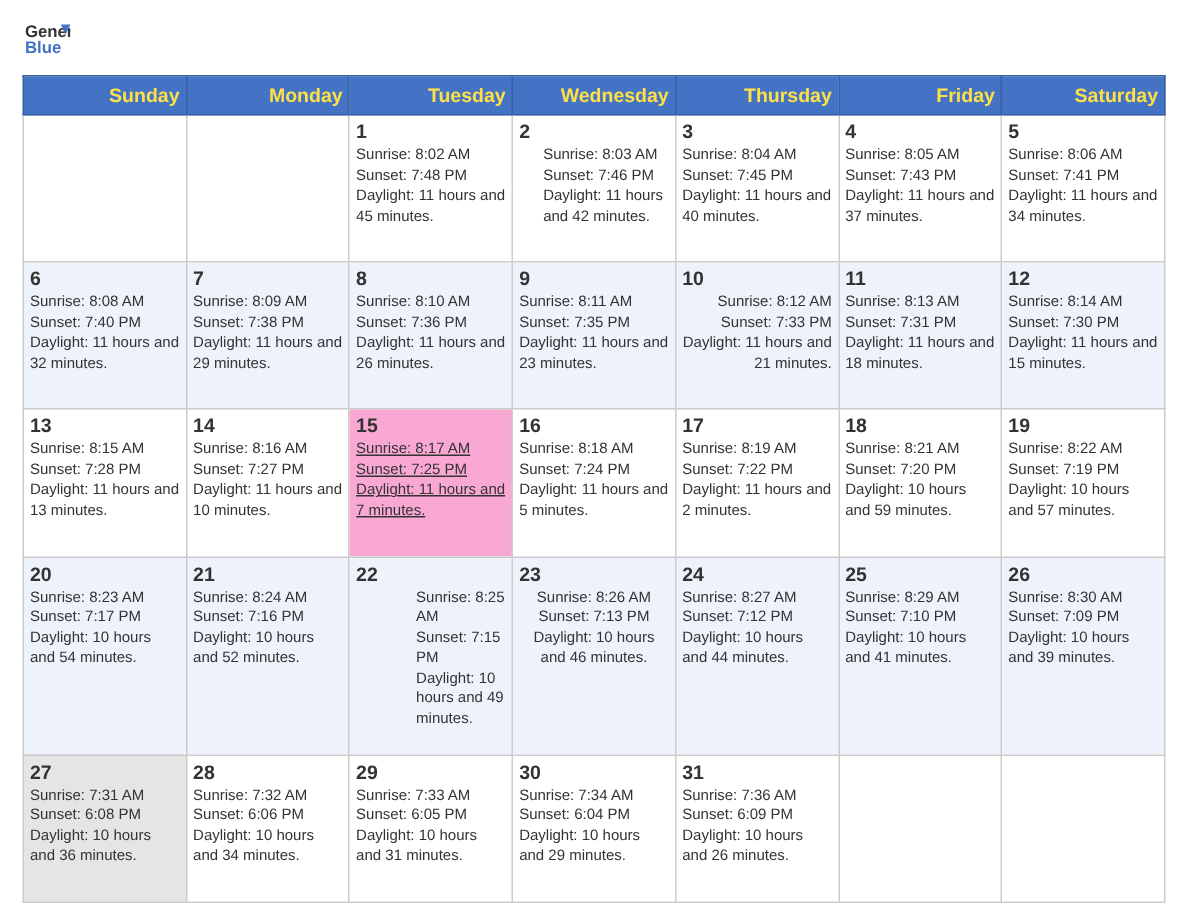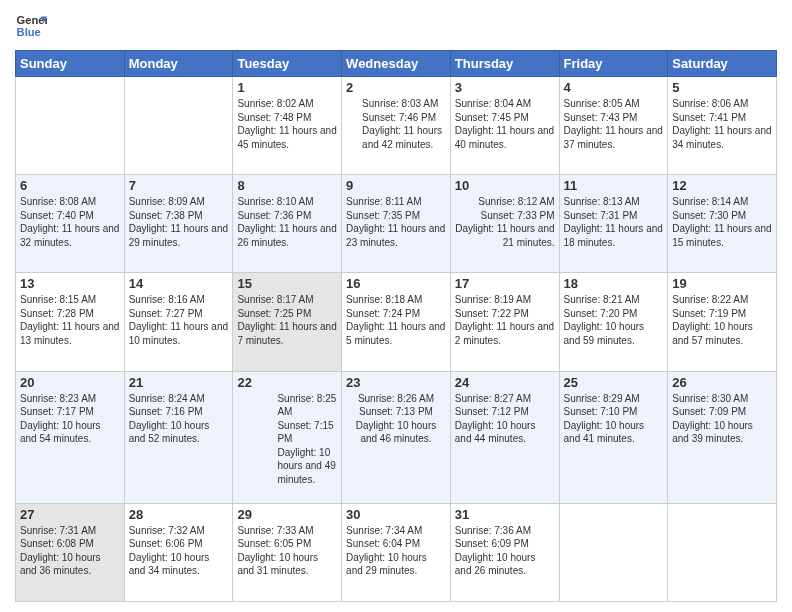--- a/index.html
+++ b/index.html
@@ -47,25 +47,25 @@
     }
     .calendar {
       flex: 1;
       border: 1px solid #ccc;
       border-collapse: collapse;
       width: 100%;
       table-layout: fixed;
     }
     .calendar th {
       background-color: #4472c4;
-      color: #ffffff;
+      color: #fde047;
       font-size: 13px;
       font-weight: bold;
       padding: 5px 4px;
-      text-align: left;
+      text-align: right;
       border: 1px solid #3a5fa0;
     }
     .calendar td {
       border: 1px solid #ccc;
       vertical-align: top;
       padding: 3px 4px;
       font-size: 10.5px;
       color: #333;
       background: #fff;
       height: 88px;
@@ -206,23 +206,23 @@
             <div class="day-info" style="white-space: pre-line;">Sunrise: 8:15 AM
 Sunset: 7:28 PM
 Daylight: 11 hours and 13 minutes.</div>
           </td>
           <td style="background: rgb(255, 255, 255);">
             <span class="day-num">14</span>
             <div class="day-info" style="white-space: pre-line;">Sunrise: 8:16 AM
 Sunset: 7:27 PM
 Daylight: 11 hours and 10 minutes.</div>
           </td>
-          <td style="background: #e5e5e5;">
+          <td style="background: #f9a8d4;">
             <span class="day-num">15</span>
-            <div class="day-info" style="white-space: pre-line;">Sunrise: 8:17 AM
+            <div class="day-info" style="white-space: pre-line; text-decoration: underline;">Sunrise: 8:17 AM
 Sunset: 7:25 PM
 Daylight: 11 hours and 7 minutes.</div>
           </td>
           <td style="background: rgb(255, 255, 255);">
             <span class="day-num">16</span>
             <div class="day-info" style="white-space: pre-line;">Sunrise: 8:18 AM
 Sunset: 7:24 PM
 Daylight: 11 hours and 5 minutes.</div>
           </td>
           <td style="background: rgb(255, 255, 255);">

